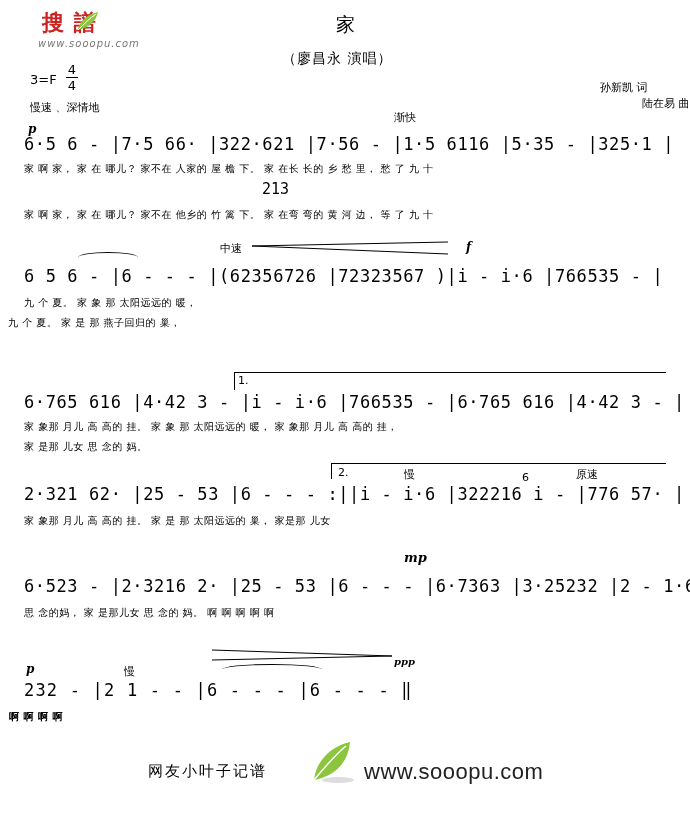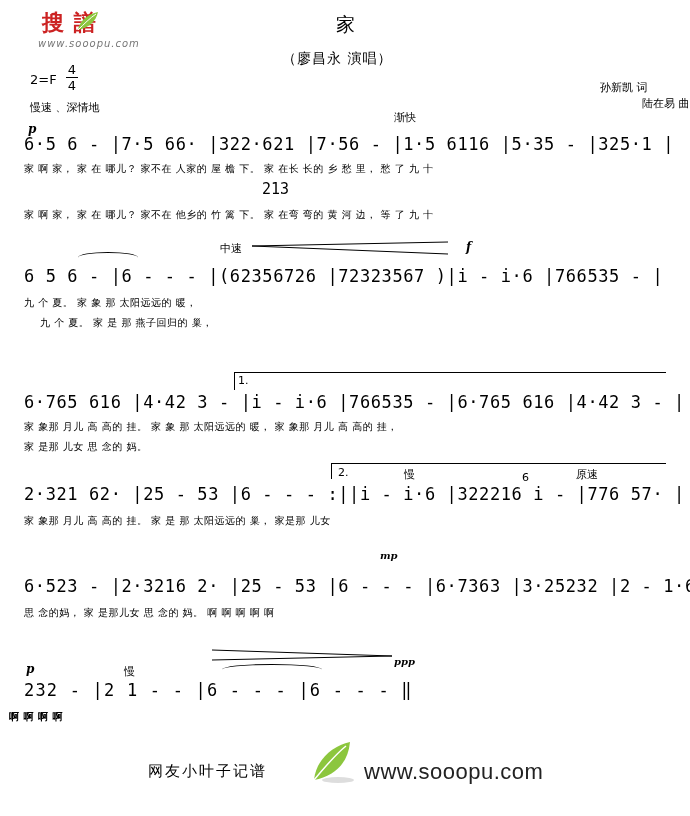--- a/index.html
+++ b/index.html
@@ -29,21 +29,21 @@
   <svg class="abs" style="left:38px;top:2px;" width="24" height="22" viewBox="0 0 24 22">
     <path d="M2 20 C4 10, 12 4, 22 2 C20 12, 12 18, 2 20 Z" fill="#8cc63e"></path>
     <path d="M2 20 C8 14, 14 8, 20 4" stroke="#fff" stroke-width="1" fill="none"></path>
   </svg>
   <span class="abs logo-url" style="left:0;top:30px;">www.sooopu.com</span>
 </div>
 
 <div class="abs title" style="left:336px;top:12px;">家</div>
 <div class="abs subtitle" style="left:282px;top:50px;">（廖昌永 演唱）</div>
 
-<div class="abs meta" style="left:30px;top:72px;font-size:13px;">2=F</div>
+<div class="abs meta" style="left:30px;top:72px;font-size:13px;">3=F</div>
 <div class="abs" style="left:66px;top:62px;font-size:13px;text-align:center;width:12px;">
   <div>4</div>
   <div style="border-top:1px solid #000;height:0;"></div>
   <div>4</div>
 </div>
 <div class="abs small" style="left:30px;top:100px;">慢速 、深情地</div>
 
 <div class="abs small" style="left:600px;top:80px;">孙新凯 词</div>
 <div class="abs small" style="left:600px;top:96px;padding-left:42px;">陆在易 曲</div>
 
@@ -56,39 +56,39 @@
 
 <div class="abs small" style="left:220px;top:241px;">中速</div>
 <svg class="abs" style="left:252px;top:240px;" width="196" height="16">
   <line x1="0" y1="6" x2="196" y2="2" stroke="#000" stroke-width="1"></line>
   <line x1="0" y1="6" x2="196" y2="14" stroke="#000" stroke-width="1"></line>
 </svg>
 <div class="abs dyn" style="left:466px;top:240px;">f</div>
 <div class="slur" style="left:78px;top:252px;width:60px;"></div>
 <div class="abs notes" style="left:24px;top:266px;letter-spacing:0.6px;">6 5 6 - |6 - - - |(62356726 |72323567 )|i - i·6 |766535 - |</div>
 <div class="abs lyric" style="left:24px;top:296px;">九 个 夏。                                    家   象 那 太阳远远的 暖，</div>
-<div class="abs lyric" style="left:40px;top:316px;">九 个 夏。                                    家   是 那 燕子回归的 巢，</div>
+<div class="abs lyric" style="left:8px;top:316px;">九 个 夏。                                    家   是 那 燕子回归的 巢，</div>
 
 <div class="hline" style="left:234px;top:372px;width:432px;"></div>
 <div class="bar" style="left:234px;top:372px;height:18px;width:1px;"></div>
 <div class="abs small" style="left:238px;top:374px;">1.</div>
 <div class="abs notes" style="left:24px;top:392px;letter-spacing:0.6px;">6·765 616 |4·42 3 - |i - i·6 |766535 - |6·765 616 |4·42 3 - |</div>
 <div class="abs lyric" style="left:24px;top:420px;">家  象那 月儿  高 高的 挂。  家  象 那 太阳远远的 暖，  家  象那 月儿  高 高的 挂，</div>
 <div class="abs lyric" style="left:24px;top:440px;">家  是那 儿女  思 念的 妈。</div>
 
 <div class="hline" style="left:331px;top:463px;width:335px;"></div>
 <div class="bar" style="left:331px;top:463px;height:16px;width:1px;"></div>
 <div class="abs small" style="left:338px;top:466px;">2.</div>
 <div class="abs small" style="left:404px;top:467px;">慢</div>
 <div class="abs small" style="left:522px;top:471px;">6</div>
 <div class="abs small" style="left:576px;top:467px;">原速</div>
 <div class="abs notes" style="left:24px;top:484px;letter-spacing:0.6px;">2·321 62· |25 - 53 |6 - - - :||i - i·6 |322216 i - |776 57· |</div>
 <div class="abs lyric" style="left:24px;top:514px;">家  象那 月儿   高   高的 挂。    家   是 那 太阳远远的  巢，  家是那 儿女</div>
 
-<div class="abs dyn" style="left:380px;top:550px;font-size:10px;text-align:right;">mp</div>
+<div class="abs dyn" style="left:404px;top:550px;font-size:13px;text-align:right;">mp</div>
 <div class="abs notes" style="left:24px;top:576px;letter-spacing:0.6px;">6·523 - |2·3216 2· |25 - 53 |6 - - - |6·7363 |3·25232 |2 - 1·6 |</div>
 <div class="abs lyric" style="left:24px;top:606px;">思 念的妈，  家   是那儿女   思   念的 妈。   啊      啊     啊     啊     啊</div>
 
 <svg class="abs" style="left:212px;top:648px;" width="180" height="14">
   <line x1="0" y1="2" x2="180" y2="8" stroke="#000" stroke-width="1"></line>
   <line x1="0" y1="12" x2="180" y2="8" stroke="#000" stroke-width="1"></line>
 </svg>
 <div class="abs dyn" style="left:394px;top:656px;font-size:10px;">ppp</div>
 <div class="abs dyn" style="left:26px;top:662px;">p</div>
 <div class="abs small" style="left:124px;top:664px;">慢</div>

